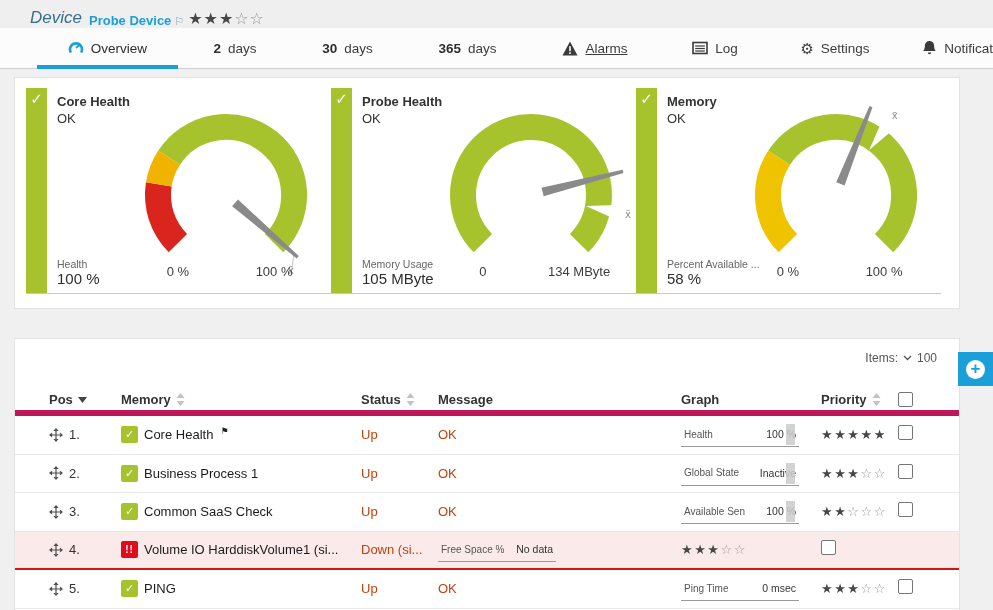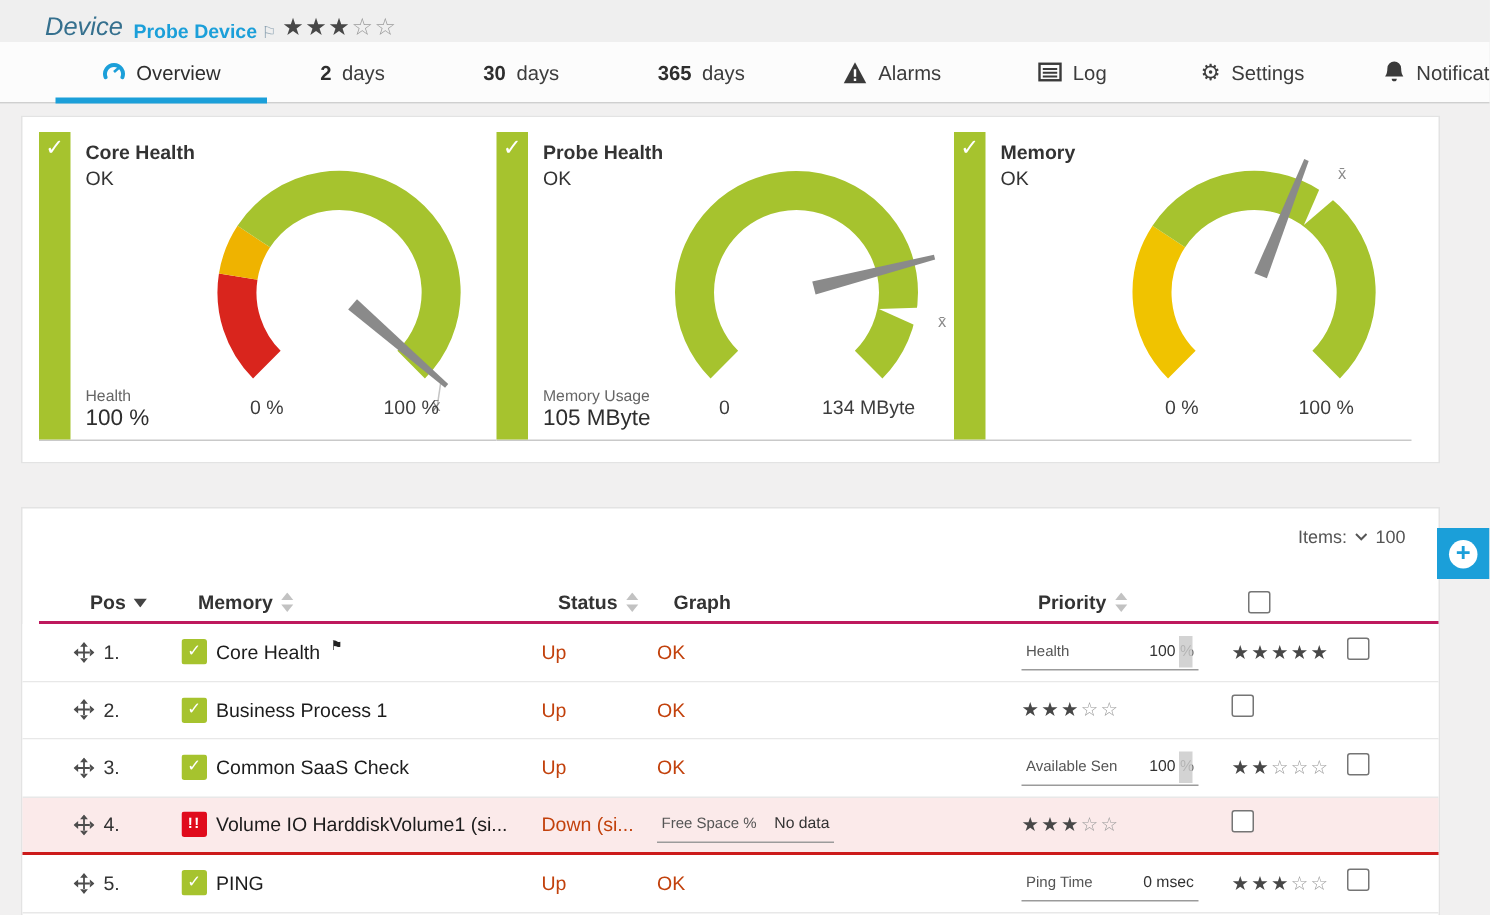--- a/index.html
+++ b/index.html
@@ -43,22 +43,22 @@
   .gchan .val { font-size:15px; color:#2e2e2e; }
   .gsvg { position:absolute; top:14px; left:95px; }
 
   
   .table-panel { top:338px; height:300px; }
   .items-row { position:absolute; top:12px; right:22px; font-size:12px; color:#555;
     display:flex; align-items:center; gap:5px; }
   .thead, .trow { display:grid;
     grid-template-columns:72px 240px 77px 243px 140px 77px 43px;
     align-items:center; padding-left:34px; }
-  .thead { position:absolute; top:50px; left:11px; right:0; height:27px;
-    border-bottom:2px solid #be185d; font-size:13px; font-weight:bold; color:#333; }
+  .thead { position:absolute; top:50px; left:0; right:0; height:27px;
+    border-bottom:6px solid #be185d; font-size:13px; font-weight:bold; color:#333; }
   .thcell { display:flex; align-items:center; gap:5px; cursor:pointer; }
   .tbody { position:absolute; top:77px; left:0; right:0; }
   .trow { height:38.5px; border-bottom:1px solid #e8e8e8; background:#fff; }
   .trow.alert { background:var(--alertbg); border-bottom:2px solid #cc1a1a; }
   .poscell { display:flex; align-items:center; gap:6px; font-size:13px; color:#333; }
   .senscell { display:flex; align-items:center; gap:6px; font-size:13px; color:#1c1c1c;
     white-space:nowrap; overflow:hidden; }
   .sicon { flex:none; width:17px; height:17px; border-radius:2px; color:#fff; font-size:11px;
     font-weight:bold; text-align:center; line-height:17px; }
   .sicon.up { background:var(--green); }
@@ -108,21 +108,21 @@
       <span>days</span>
     </div>
     <div class="tab" style="width: 115px;">
       <span class="num">30</span>
       <span>days</span>
     </div>
     <div class="tab" style="width: 125px;">
       <span class="num">365</span>
       <span>days</span>
     </div>
-    <div class="tab" style="width: 130px;">
+    <div class="tab" style="width: 130px; text-decoration: underline;">
       <span>
         <svg class="isvg" width="16" height="15" viewBox="0 0 16 15">
           <polygon points="8,0.5 15.5,14.5 0.5,14.5" fill="#3a3a3a"></polygon>
           <rect x="7.2" y="5.2" width="1.6" height="5" fill="#fff"></rect>
           <rect x="7.2" y="11.3" width="1.6" height="1.7" fill="#fff"></rect>
         </svg>
       </span>
       <span>Alarms</span>
     </div>
     <div class="tab" style="width: 110px; text-align: center;">
@@ -183,20 +183,21 @@
           <path d="M117 88.5 L200 91.4 L200 94.6 L117 97.5 Z" fill="#8a8a8a"></path>
         </g>
         <text x="56.91673887931477" y="174.08326112068522" text-anchor="middle" font-size="13" fill="#3c3c3c">0</text>
         <text x="153.08326112068528" y="174.08326112068517" text-anchor="middle" font-size="13" fill="#3c3c3c">134 MByte</text>
       </svg>
     </div>
     <div class="gblock">
       <div class="gbar"><span class="chk">✓</span></div>
       <div class="gtitle">Memory</div>
       <div class="gstatus">OK</div>
+      <div class="gchan"><span class="lab">Percent Available ...</span><span class="val">58 %</span></div>
       <svg class="gsvg" width="210" height="190" viewBox="0 0 210 190">
         <path d="M56.9 141.1 A68 68 0 0 1 48.2 55.7" fill="none" stroke="#f0c300" stroke-width="26"></path>
         <path d="M48.2 55.7 A68 68 0 1 1 153.1 141.1" fill="none" stroke="#a6c32e" stroke-width="26"></path>
         <polygon points="138.27077952251412,47.95496442487524 150.3947140272757,19.956725577354774 161.46637499475423,28.13438125669505" fill="#fff"></polygon>
         <text x="163.81798522730176" y="17.3668121082616" text-anchor="middle" font-size="11" fill="#8a8a8a">x̄</text>
         <g transform="rotate(291.6 105 93)">
           <path d="M117 88.5 L200 91.4 L200 94.6 L117 97.5 Z" fill="#8a8a8a"></path>
         </g>
         <text x="56.91673887931477" y="174.08326112068522" text-anchor="middle" font-size="13" fill="#3c3c3c">0 %</text>
         <text x="153.08326112068528" y="174.08326112068517" text-anchor="middle" font-size="13" fill="#3c3c3c">100 %</text>
@@ -235,20 +236,23 @@
       <div class="thcell">
         <span>Status</span>
         <span>
           <svg class="sortsvg" width="9" height="13" viewBox="0 0 9 13">
             <polygon points="4.5,0 8.5,5 0.5,5" fill="#c2c2c2"></polygon>
             <polygon points="4.5,13 0.5,8 8.5,8" fill="#c2c2c2"></polygon>
           </svg>
         </span>
       </div>
       <div class="thcell">
+        <span>Message</span>
+      </div>
+      <div class="thcell">
         <span>Graph</span>
       </div>
       <div class="thcell">
         <span>Priority</span>
         <span>
           <svg class="sortsvg" width="9" height="13" viewBox="0 0 9 13">
             <polygon points="4.5,0 8.5,5 0.5,5" fill="#c2c2c2"></polygon>
             <polygon points="4.5,13 0.5,8 8.5,8" fill="#c2c2c2"></polygon>
           </svg>
         </span>
@@ -288,20 +292,27 @@
                 <path d="M7 0l2.6 3.1H4.4zM7 14l2.6-3.1H4.4zM0 7l3.1-2.6v5.2zM14 7l-3.1-2.6v5.2zM6.4 2.8h1.2v8.4H6.4zM2.8 6.4h8.4v1.2H2.8z" fill="#4d4d4d"></path>
               </svg></span></span>
           <span>2.</span>
         </div>
         <div class="senscell">
           <span class="sicon up">✓</span>
           <span>Business Process 1</span>
         </div>
         <div class="stxt">Up</div>
         <div class="stxt">OK</div>
+        <div>
+          <div class="minigraph">
+            <span class="glab">Global State</span>
+            <span class="gval">Inactive</span>
+            <span class="gbarv"></span>
+          </div>
+        </div>
         <div class="prio"><span class="star-f">★</span><span class="star-f">★</span><span class="star-f">★</span><span class="star-e">☆</span><span class="star-e">☆</span></div>
         <div><input type="checkbox" style=""></div>
       </div>
       <div class="trow">
         <div class="poscell">
           <span><span><svg class="isvg" width="14" height="14" viewBox="0 0 14 14">
                 <path d="M7 0l2.6 3.1H4.4zM7 14l2.6-3.1H4.4zM0 7l3.1-2.6v5.2zM14 7l-3.1-2.6v5.2zM6.4 2.8h1.2v8.4H6.4zM2.8 6.4h8.4v1.2H2.8z" fill="#4d4d4d"></path>
               </svg></span></span>
           <span>3.</span>
         </div>

